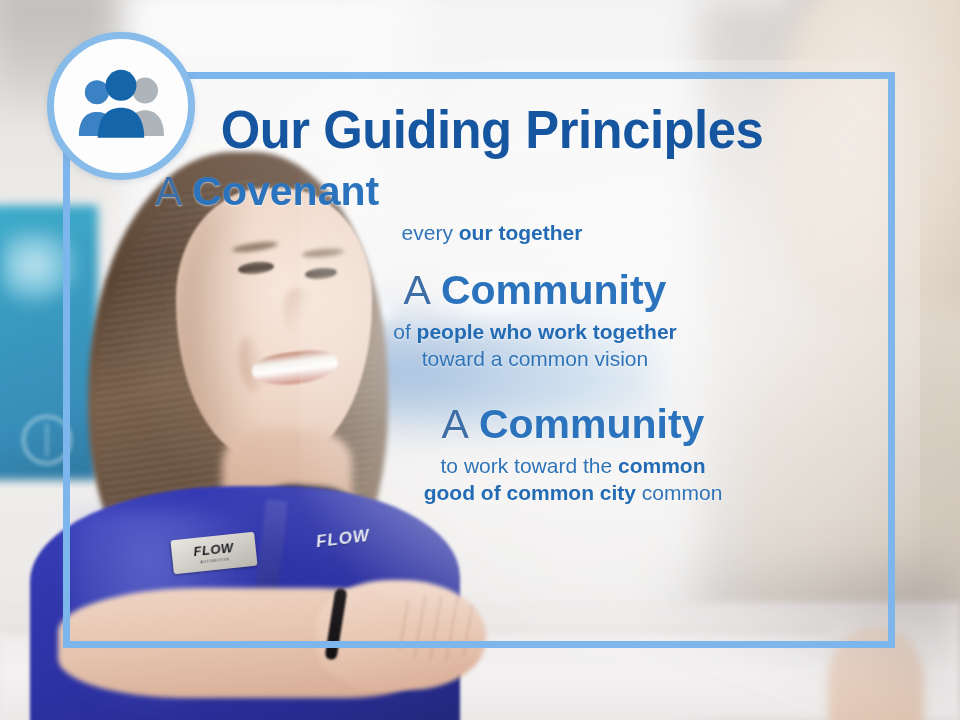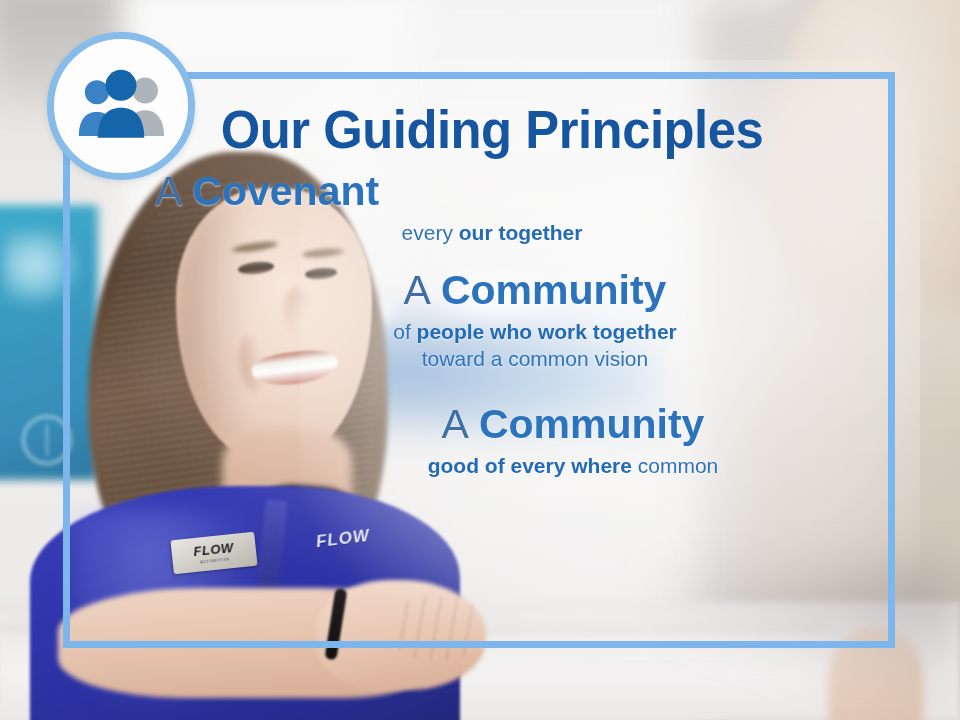--- a/index.html
+++ b/index.html
@@ -469,18 +469,19 @@
           <span class="ln"><span>of </span><b>people who work together</b></span>
           <span class="ln"><span>toward a common vision</span></span>
         </div>
     </div>
 
     <div class="principle b3">
       <div class="p-head">
         <span class="art">A</span><span class="word">Community</span>
       </div>
       <div class="p-sub">
-          <span class="ln"><b>good of every where</b><span> common</span></span>
+          <span class="ln"><span>to work toward the </span><b>common</b></span>
+          <span class="ln"><b>good of common city</b><span> common</span></span>
         </div>
     </div>
 
   </div>
 </div>
 
 </body></html>

